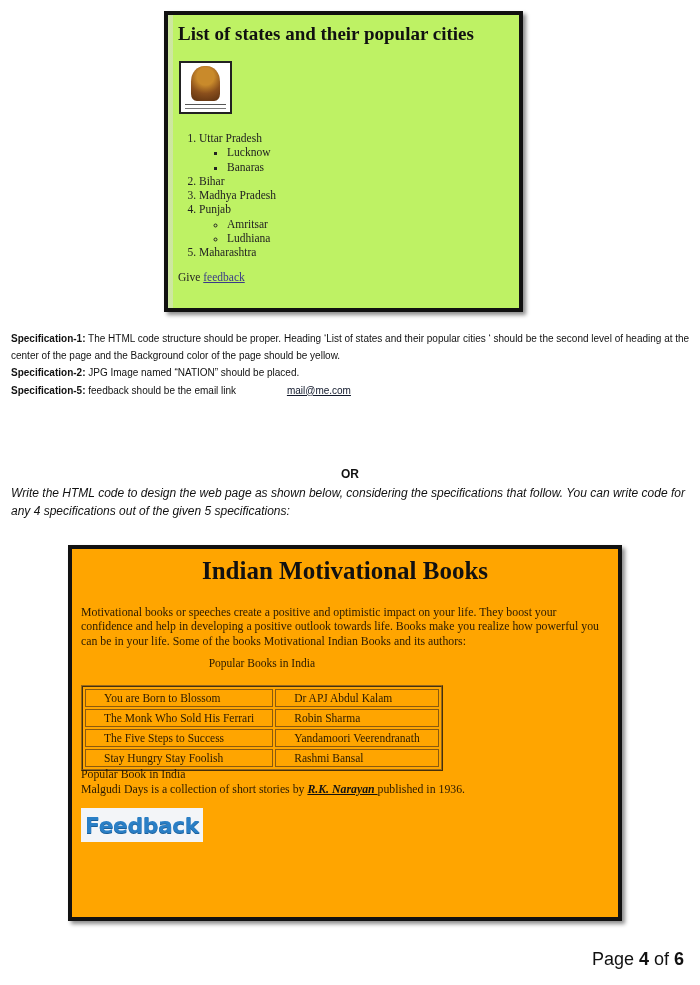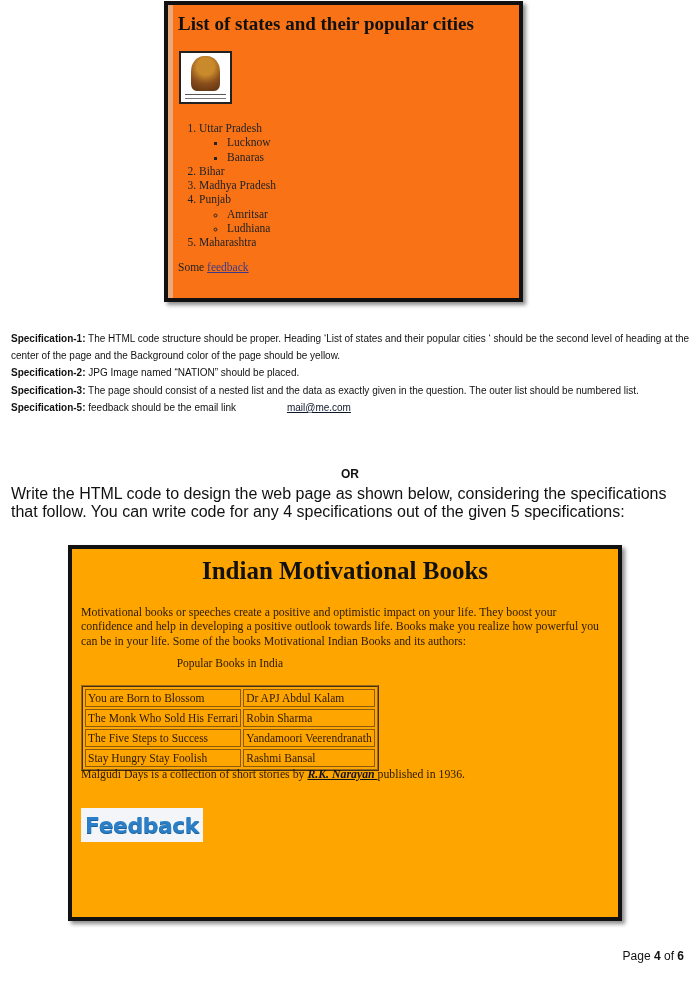--- a/index.html
+++ b/index.html
@@ -2,22 +2,22 @@
 <html><head>
 <meta charset="utf-8">
 <style>
   html, body { margin: 0; padding: 0; }
   body {
     width: 700px; height: 985px; background: #ffffff; position: relative; overflow: hidden;
     font-family: "Liberation Sans", sans-serif; color: #111;
   }
   
   .shot1 {
-    position: absolute; left: 164px; top: 1px; width: 351px; height: 293px;
-    background: #f97316; border: 4px solid #111;
+    position: absolute; left: 164px; top: 11px; width: 351px; height: 293px;
+    background: #bef264; border: 4px solid #111;
     box-shadow: 3px 3px 4px rgba(0,0,0,0.45);
     font-family: "Liberation Serif", serif; color: #222;
   }
   .shot1 .lstrip { position:absolute; left:0; top:0; bottom:0; width:5px; background: linear-gradient(#ddd 0 0); opacity:.5; }
   .shot1 h2 { position:absolute; left:10px; top:8px; margin:0; font-size:19px; font-weight:bold; color:#111; }
   .emblem {
     position:absolute; left:11px; top:46px; width:53px; height:53px;
     background:#fff; border:2px solid #222; box-sizing:border-box;
   }
   .emblem .lion {
@@ -33,43 +33,43 @@
   .states ul.circ { list-style: circle; }
   .give { position:absolute; left:10px; top:256px; font-size:11.5px; }
   .give a { color:#3a3a8a; text-decoration: underline; }
 
   
   .spec { position:absolute; left:11px; top:330px; width:680px; font-size:10px; line-height:17.2px; font-family:"Liberation Sans", sans-serif; color:#111; }
   .spec p { margin:0; }
   .spec b { font-weight:bold; }
   .spec a { color:#0f172a; text-decoration: underline; margin-left: 48px; }
   .or { position:absolute; left:0; width:700px; top:467px; text-align:center; font-size:12px; font-weight:bold; }
-  .intro { position:absolute; left:11px; top:485px; width:680px; font-size:16px; line-height:17.5px; }
+  .intro { position:absolute; left:11px; top:485px; width:680px; font-size:12px; line-height:17.5px;font-style:italic; }
 
   
   .shot2 {
     position:absolute; left:68px; top:545px; width:546px; height:368px;
     background:#ffa500; border:4px solid #111;
     box-shadow: 3px 3px 4px rgba(0,0,0,0.45);
     font-family: "Liberation Serif", serif; color:#2a1a00;
   }
   .shot2 h1 { position:absolute; left:0; right:0; top:8px; margin:0; text-align:center; font-size:25px; font-weight:bold; color:#111; }
   .shot2 .para { position:absolute; left:9px; top:56px; width:520px; font-size:11.8px; line-height:14.3px; margin:0; }
   .books { position:absolute; left:9px; top:108px; border-collapse: separate; border-spacing:2px; border:2px ridge #9a6a1a; font-size:11.5px; }
   .books caption { text-align:center; font-size:11.5px; padding-bottom:16px; }
-  .books td { border:1px solid #8a5a10; padding:1px 2px; line-height:14px; white-space:nowrap; }
+  .books td { border:1px solid #8a5a10; padding:1px 18px; line-height:14px; white-space:nowrap; }
   .shot2 .pb { position:absolute; left:9px; top:218px; font-size:11.8px; line-height:14.5px; }
   .shot2 .pb a { color:#111; font-weight:bold; font-style:italic; text-decoration:underline; }
   .fb-btn {
     position:absolute; left:9px; top:259px; width:122px; height:34px;
     background:#f3f5f8; display:flex; align-items:center; justify-content:center;
     font-family:"DejaVu Sans", sans-serif; font-weight:bold; font-size:22px; letter-spacing:-0.5px;
     color:#2a7fc6; text-shadow: 0 1px 0 #1b5f9a;
   }
-  .pageno { position:absolute; right:16px; top:949px; font-size:12px; font-family:"Liberation Sans", sans-serif; }
+  .pageno { position:absolute; right:16px; top:949px; font-size:18px; font-family:"Liberation Sans", sans-serif; }
 </style>
 </head>
 <body>
 
 <div class="shot1">
   <div class="lstrip"></div>
   <h2>List of states and their popular cities</h2>
   <div class="emblem">
     <div class="lion"></div>
     <div class="cap"></div>
@@ -85,29 +85,28 @@
     <li>Madhya Pradesh</li>
     <li><span>Punjab</span>
       <ul class="circ">
         <li>Amritsar</li>
         <li>Ludhiana</li>
       </ul>
     </li>
     <li>Maharashtra</li>
   </ol>
   <div class="give">
-    <span>Some</span>
+    <span>Give</span>
     <a href="#">feedback</a>
   </div>
 </div>
 
 <div class="spec">
   <p><b>Specification-1:</b><span> The HTML code structure should be proper. Heading ‘List of states and their popular cities ‘ should be the second level of heading at the center of the page and the Background color of the page should be yellow.</span></p>
   <p><b>Specification-2:</b><span> JPG Image named “NATION” should be placed.</span></p>
-  <p><b>Specification-3:</b><span> The page should consist of a nested list and the data as exactly given in the question. The outer list should be numbered list.</span></p>
   <p><b>Specification-5:</b><span> feedback should be the email link </span><a href="#">mail@me.com</a></p>
 </div>
 
 <div class="or">OR</div>
 <div class="intro">Write the HTML code to design the web page as shown below, considering the specifications that follow. You can write code for any 4 specifications out of the given 5 specifications:</div>
 
 <div class="shot2">
   <h1>Indian Motivational Books</h1>
   <p class="para">Motivational books or speeches create a positive and optimistic impact on your life. They boost your confidence and help in developing a positive outlook towards life. Books make you realize how powerful you can be in your life. Some of the books Motivational Indian Books and its authors:</p>
   <table class="books">
@@ -125,18 +124,19 @@
       <td>The Five Steps to Success</td>
       <td>Yandamoori Veerendranath</td>
     </tr>
     <tr>
       <td>Stay Hungry Stay Foolish</td>
       <td>Rashmi Bansal</td>
     </tr>
   </tbody>
     </table>
   <div class="pb">
+    <div>Popular Book in India</div>
     <div><span>Malgudi Days is a collection of short stories by </span><a href="#">R.K. Narayan </a><span>published in 1936.</span></div>
   </div>
   <div class="fb-btn">Feedback</div>
 </div>
 
 <div class="pageno"><span>Page </span><b>4</b><span> of </span><b>6</b></div>
 
 </body></html>

